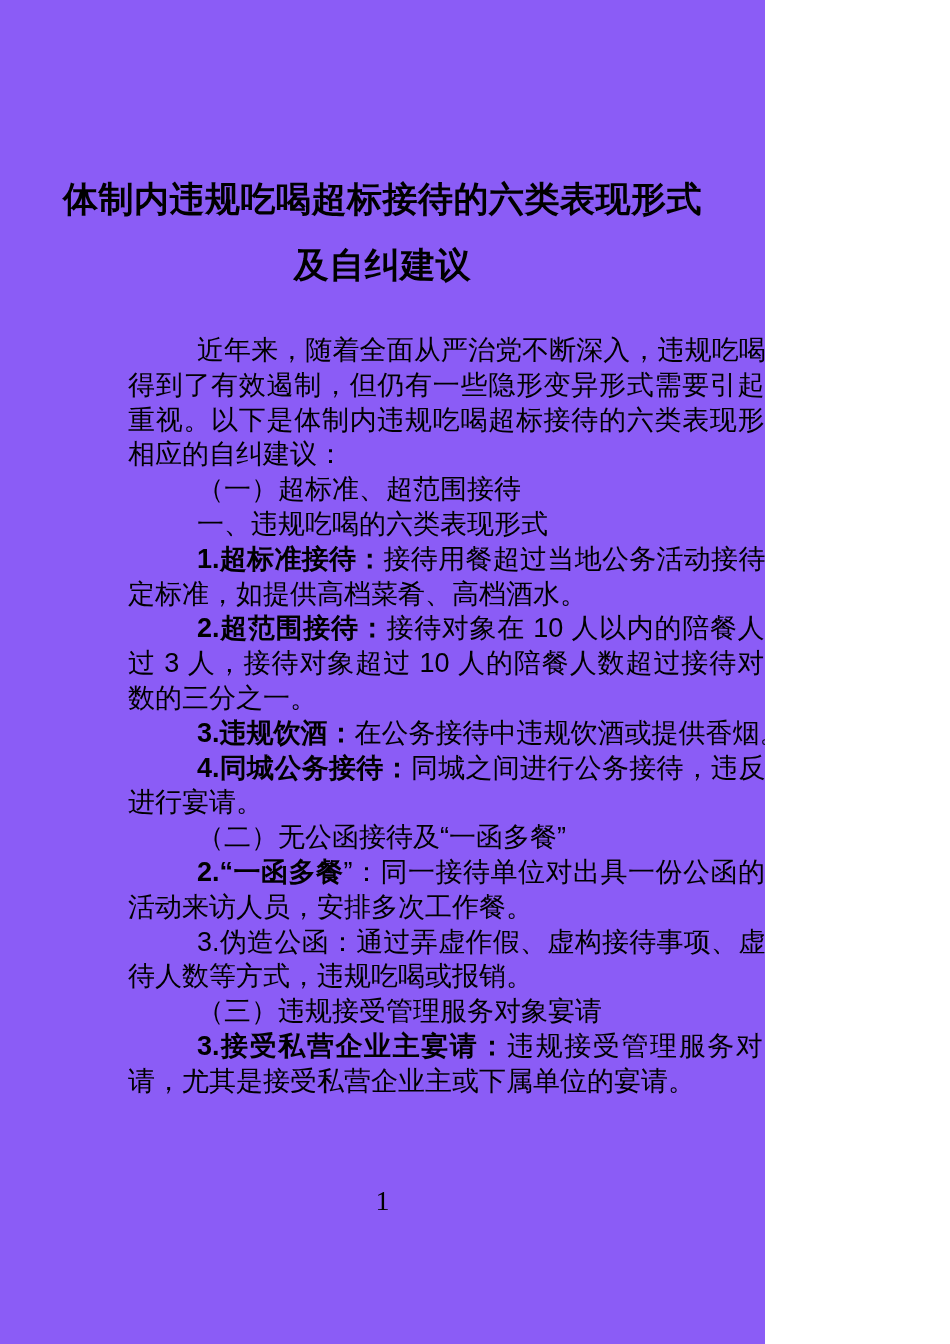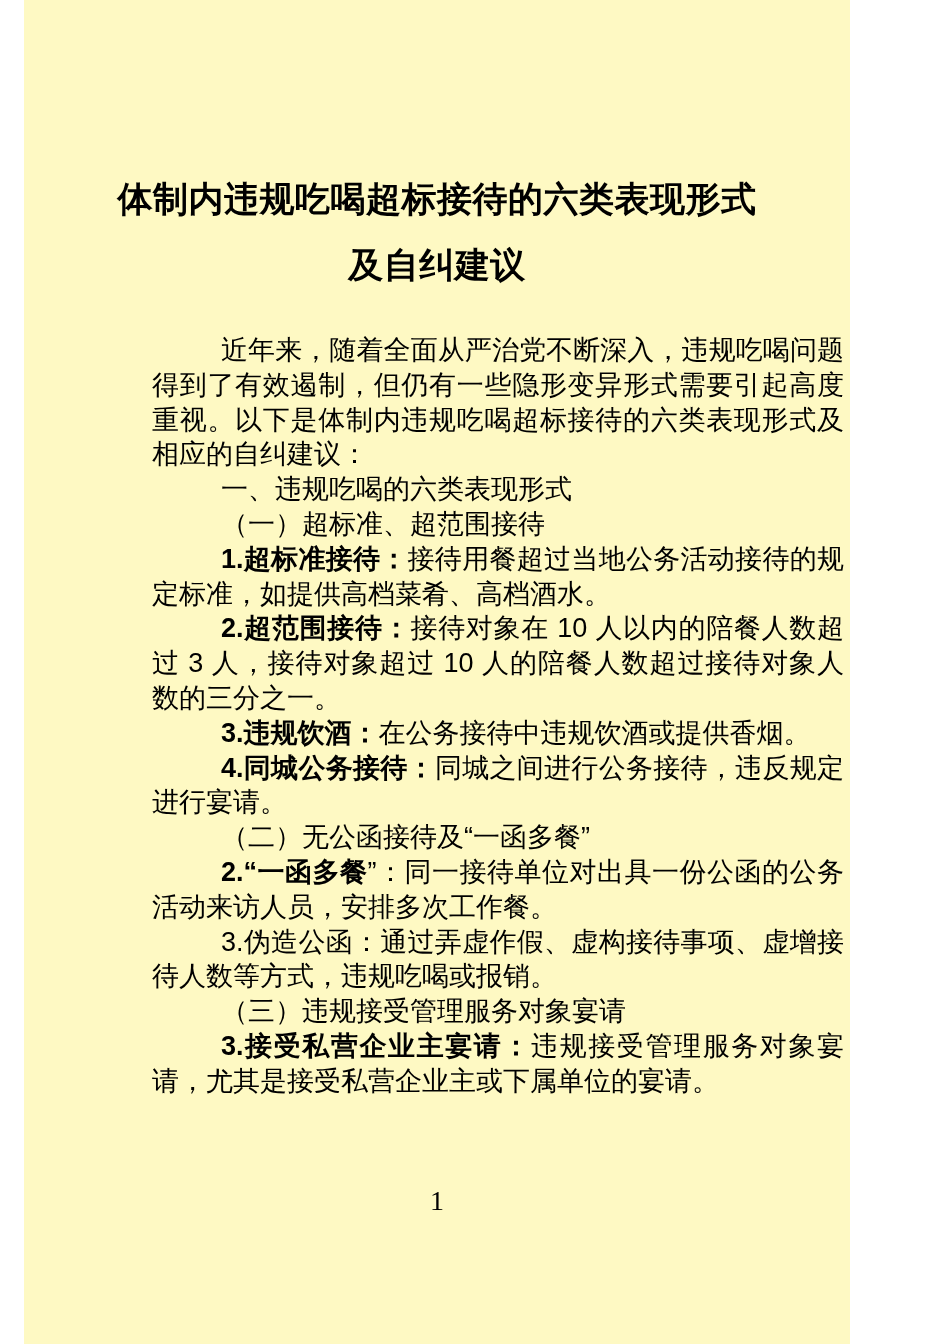--- a/index.html
+++ b/index.html
@@ -1,24 +1,23 @@
 <!DOCTYPE html>
 <html lang="zh"><head>
 <meta charset="utf-8">
 <style>
   html, body { margin: 0; padding: 0; }
   .page {
     position: relative;
-    width: 826px;
+    width: 765px;
     height: 1344px;
-    background: #fef9c3;
+    background: #8b5cf6;
     color: #000000;
     overflow: hidden;
     font-family: "Liberation Sans", "DejaVu Sans", sans-serif;
-    margin-left: 24px;
   }
   .doc-title {
     margin: 0;
     padding-top: 166px;
     text-align: center;
     font-size: 35px;
     line-height: 66px;
     font-weight: 700;
     letter-spacing: 0.5px;
   }
@@ -52,22 +51,22 @@
 
 <div class="page">
 
   <h1 class="doc-title">
     <div>体制内违规吃喝超标接待的六类表现形式</div>
     <div>及自纠建议</div>
   </h1>
 
   <div class="doc-body">
     <p class="para"><span class="lead"></span><span>近年来，随着全面从严治党不断深入，违规吃喝问题得到了有效遏制，但仍有一些隐形变异形式需要引起高度重视。以下是体制内违规吃喝超标接待的六类表现形式及相应的自纠建议：</span></p>
+    <p class="para"><span class="lead"></span><span>（一）超标准、超范围接待</span></p>
     <p class="para"><span class="lead"></span><span>一、违规吃喝的六类表现形式</span></p>
-    <p class="para"><span class="lead"></span><span>（一）超标准、超范围接待</span></p>
     <p class="para"><span class="lead">1.超标准接待：</span><span>接待用餐超过当地公务活动接待的规定标准，如提供高档菜肴、高档酒水。</span></p>
     <p class="para"><span class="lead">2.超范围接待：</span><span>接待对象在 10 人以内的陪餐人数超过 3 人，接待对象超过 10 人的陪餐人数超过接待对象人数的三分之一。</span></p>
     <p class="para"><span class="lead">3.违规饮酒：</span><span>在公务接待中违规饮酒或提供香烟。</span></p>
     <p class="para"><span class="lead">4.同城公务接待：</span><span>同城之间进行公务接待，违反规定进行宴请。</span></p>
     <p class="para"><span class="lead"></span><span>（二）无公函接待及“一函多餐”</span></p>
     <p class="para"><span class="lead">2.“一函多餐</span><span>”：同一接待单位对出具一份公函的公务活动来访人员，安排多次工作餐。</span></p>
     <p class="para"><span class="lead"></span><span>3.伪造公函：通过弄虚作假、虚构接待事项、虚增接待人数等方式，违规吃喝或报销。</span></p>
     <p class="para"><span class="lead"></span><span>（三）违规接受管理服务对象宴请</span></p>
     <p class="para"><span class="lead">3.接受私营企业主宴请：</span><span>违规接受管理服务对象宴请，尤其是接受私营企业主或下属单位的宴请。</span></p>
   </div>

